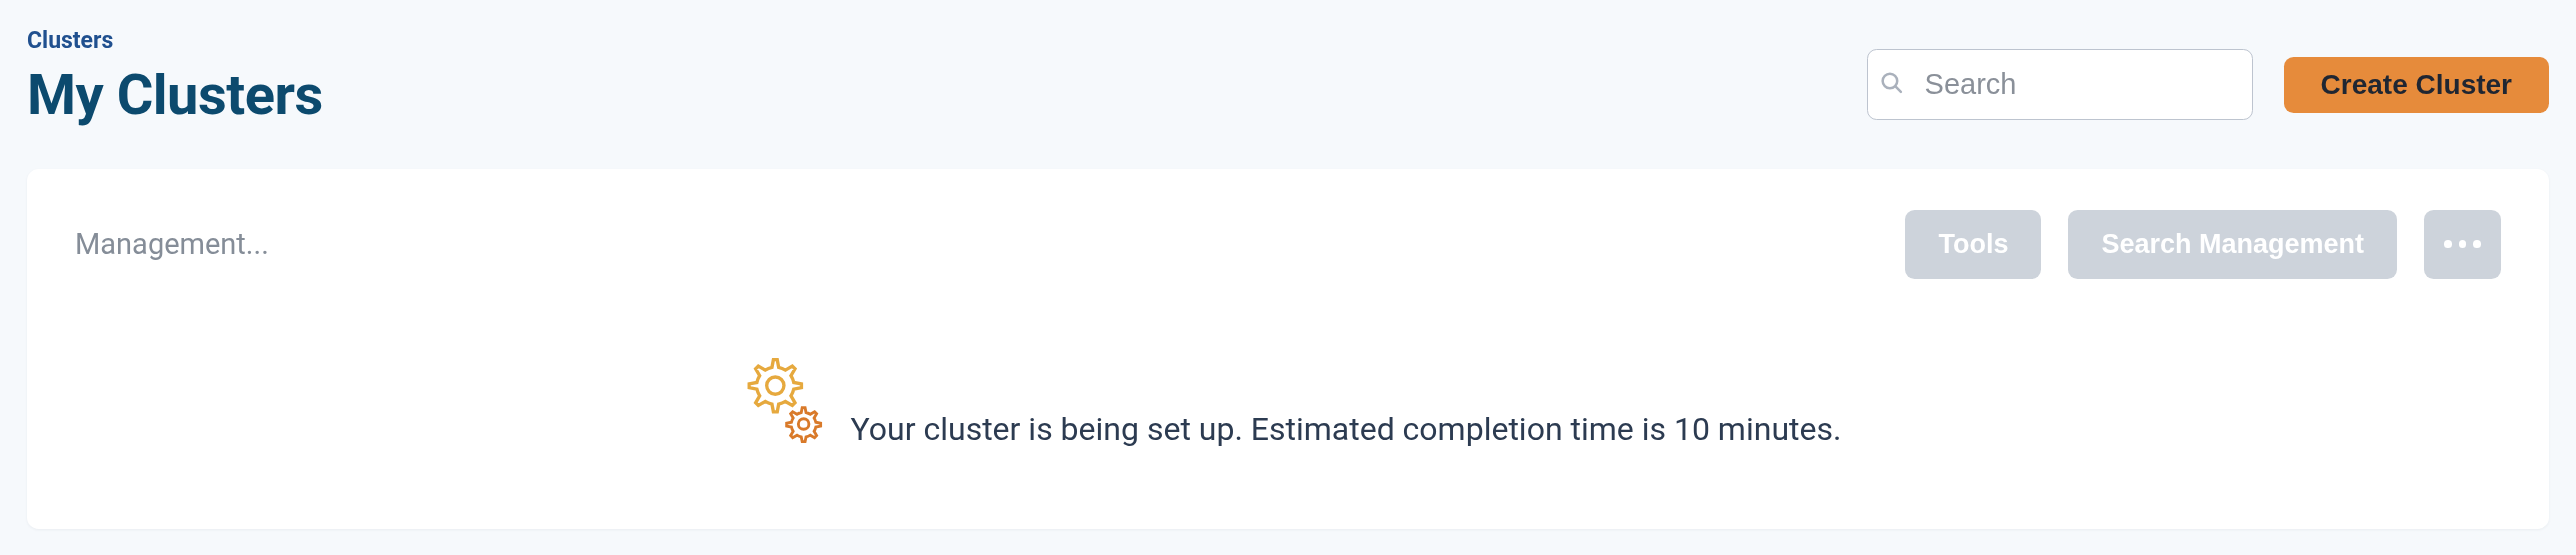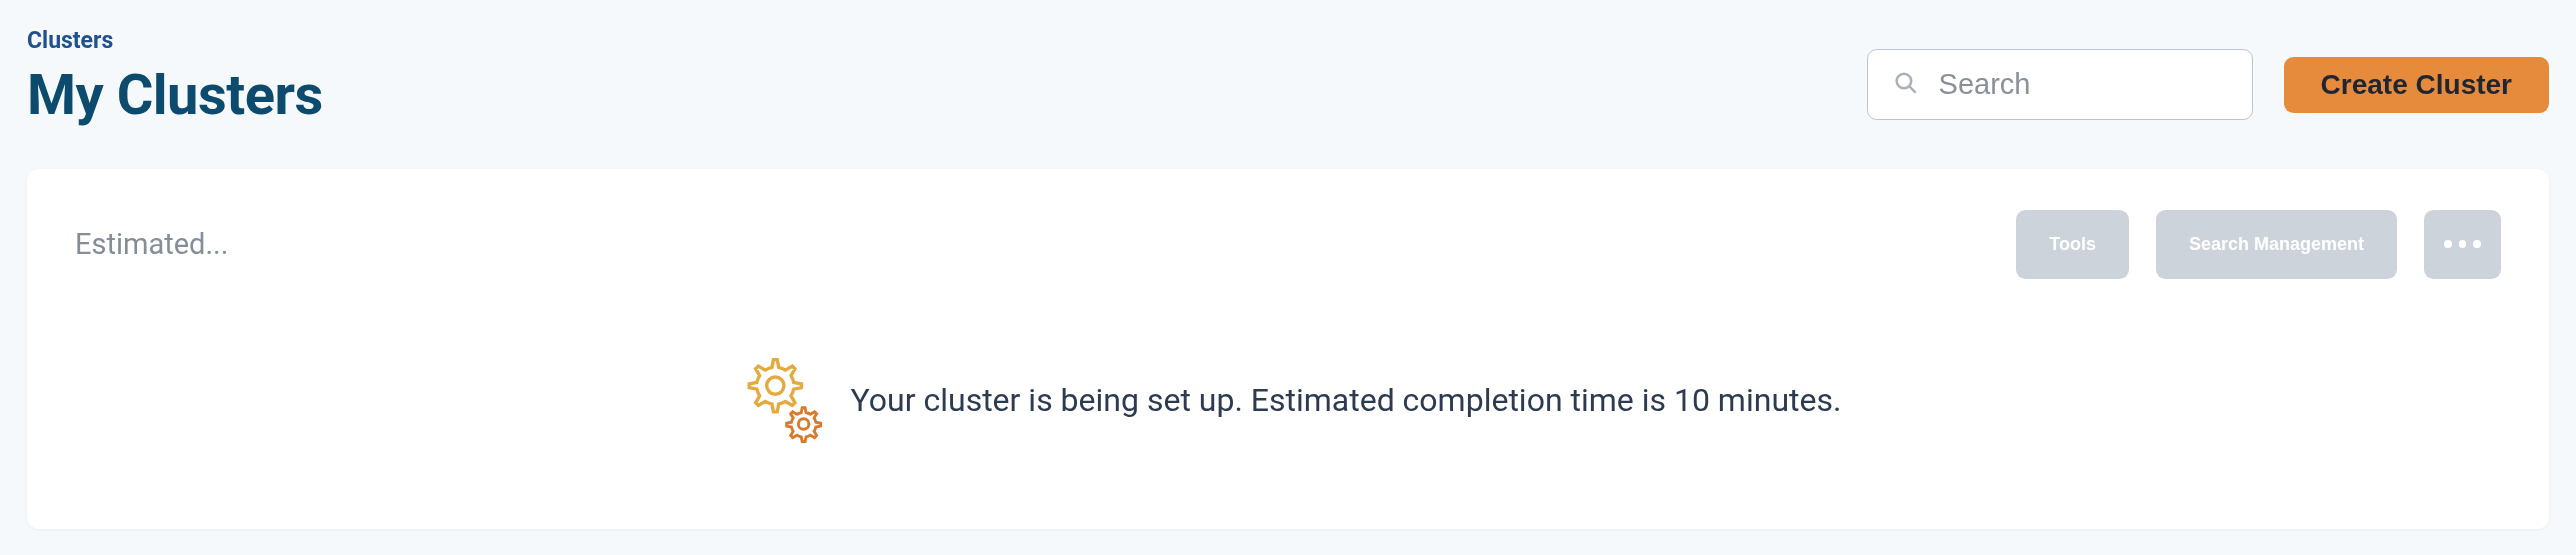--- a/index.html
+++ b/index.html
@@ -38,21 +38,21 @@
   }
   .search-wrap {
     position: relative;
     width: 386px;
     height: 71px;
     border: 1.4px solid #bdc4cf;
     border-radius: 9.6px;
     background: #fff;
     display: flex;
     align-items: center;
-    padding: 0 25px;
+    padding: 0 11px;
   }
   .search-icon { flex: 0 0 auto; margin-right: 21px; color: #aab1bc; }
   .search-input {
     border: none;
     outline: none;
     font-size: 29px;
     color: #444d5c;
     width: 100%;
     background: transparent;
   }
@@ -86,32 +86,32 @@
     font-weight: 400;
   }
   .card-actions { display: flex; gap: 27px; }
   .pill-btn {
     height: 69px;
     padding: 0 33px;
     background: #cdd3db;
     border: none;
     border-radius: 9.6px;
     color: #fff;
-    font-size: 18px;
+    font-size: 27px;
     font-weight: 700;
     cursor: default;
     display: flex;
     align-items: center;
   }
   .pill-btn.icon-only { width: 77px; padding: 0; justify-content: center; }
   .dots { display: flex; gap: 6.8px; }
   .dot { width: 7.7px; height: 7.7px; border-radius: 50%; background: #fff; }
   .message-row {
     display: flex;
-    align-items: center;
+    align-items: flex-end;
     justify-content: center;
     gap: 20px;
   }
   .gear-icon { width: 96px; height: 96px; flex: 0 0 auto; }
   .message-text {
     color: #2c3b51;
     font-size: 32px;
     font-weight: 400;
   }
 </style>
@@ -132,21 +132,21 @@
         </svg>
       </span>
       <input class="search-input" type="text" placeholder="Search" style="">
     </div>
     <button class="create-btn">Create Cluster</button>
   </div>
 </div>
 
 <div class="card">
   <div class="card-head">
-    <span class="status-text">Estimated...</span>
+    <span class="status-text">Management...</span>
     <div class="card-actions">
       <button class="pill-btn">Tools</button>
       <button class="pill-btn">Search Management</button>
       <button class="pill-btn icon-only">
         <span class="dots">
           <span class="dot"></span>
             <span class="dot"></span>
             <span class="dot"></span>
         </span>
       </button>

